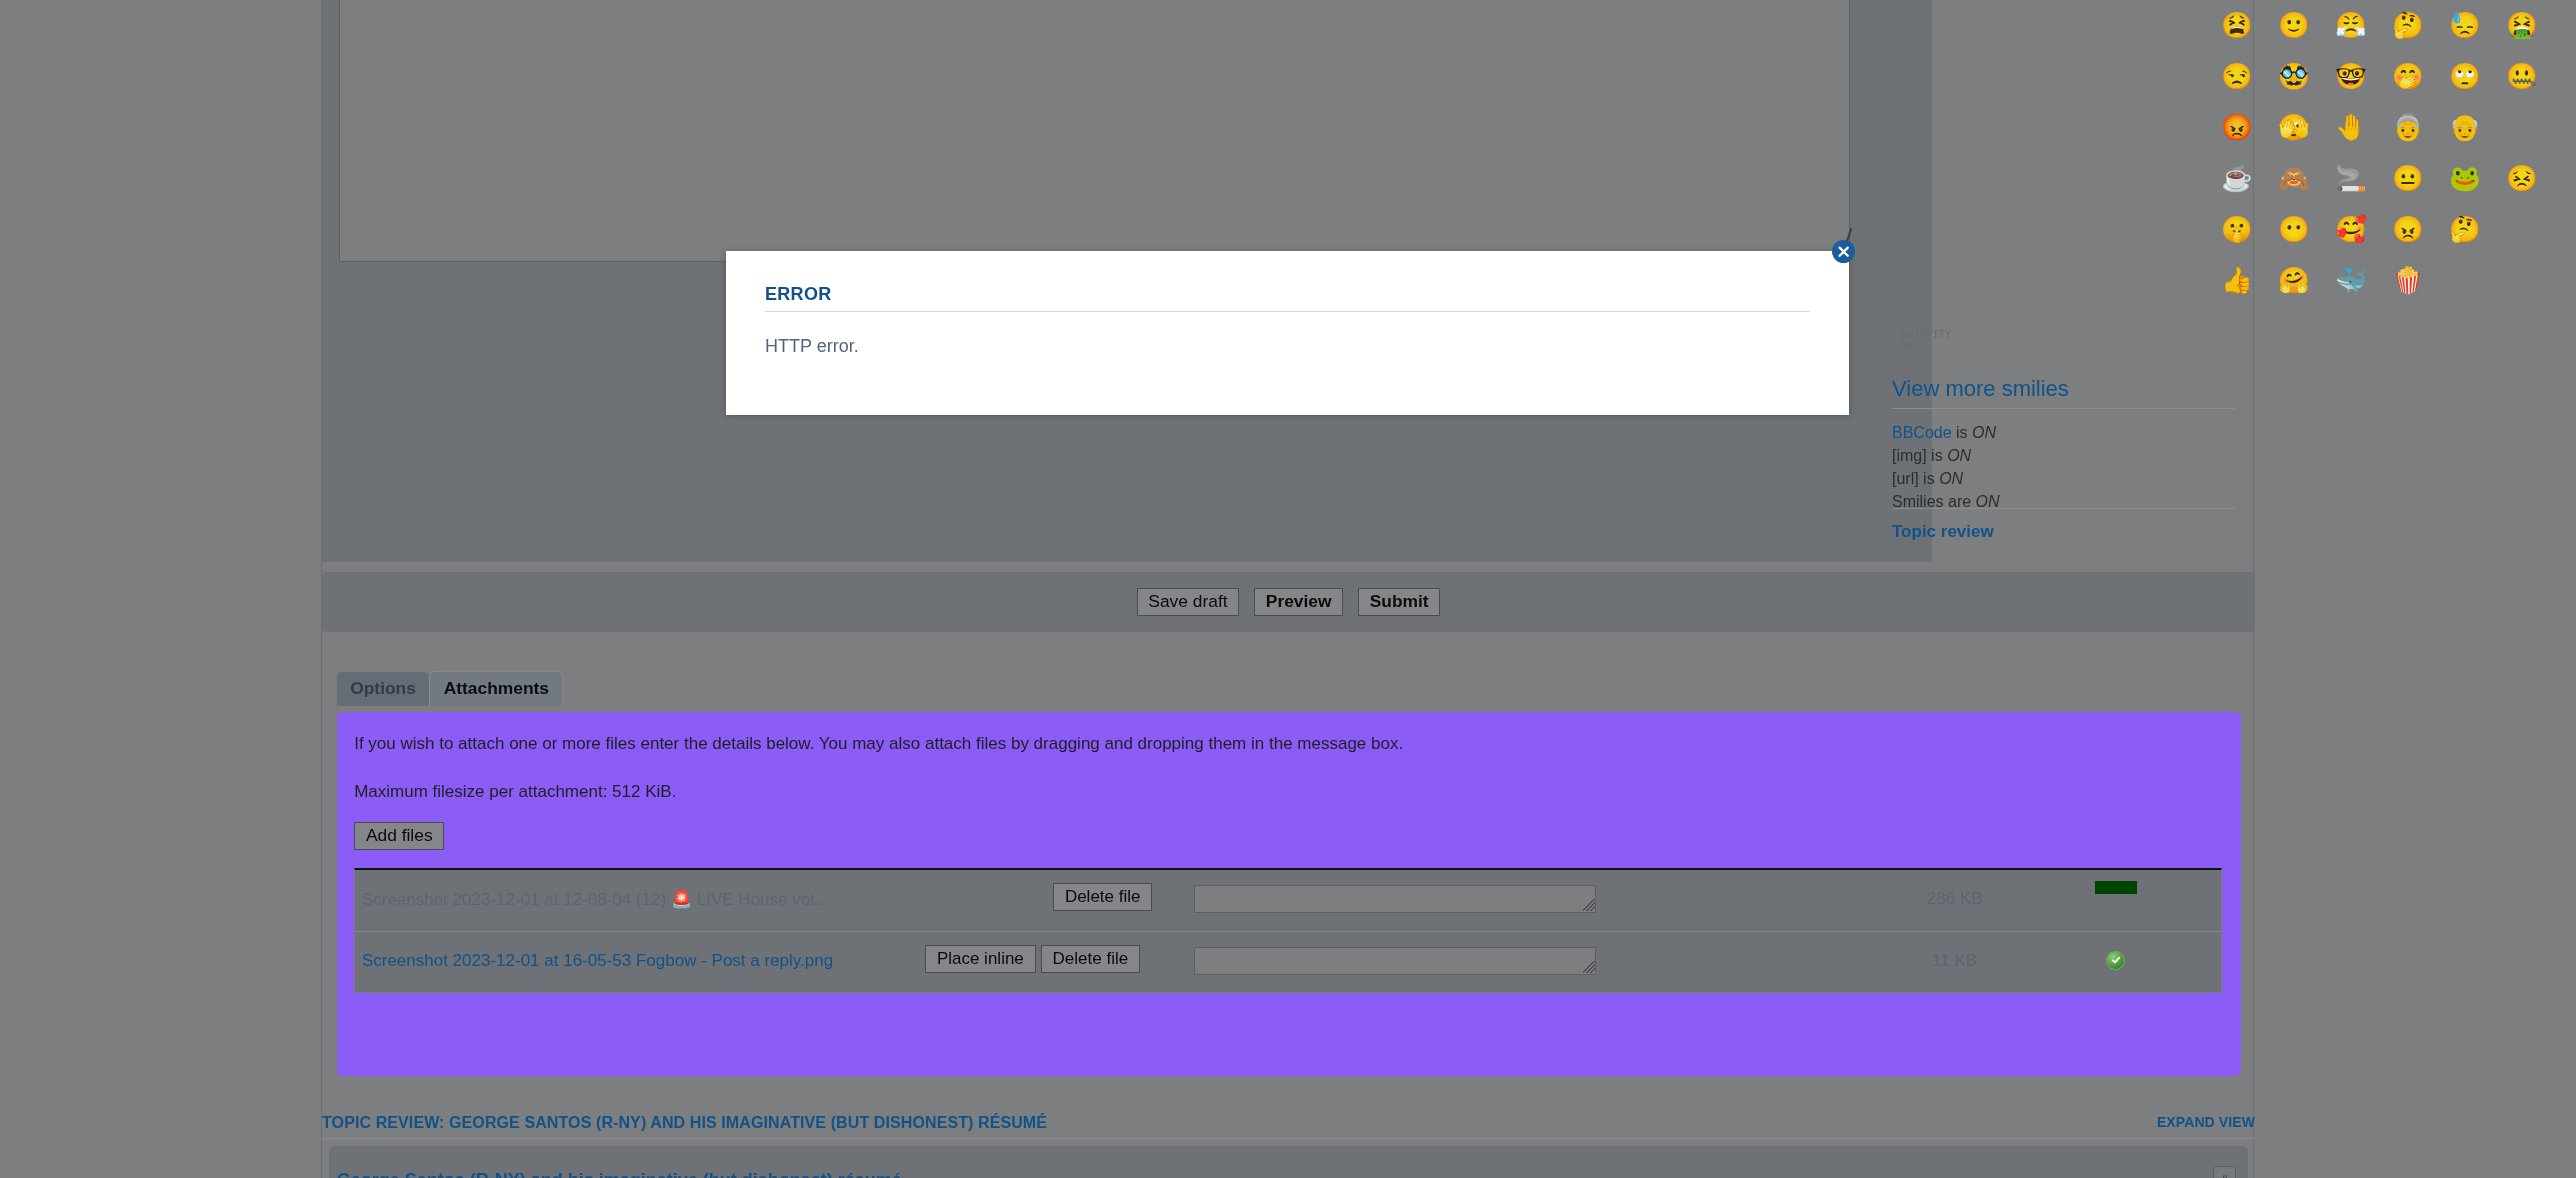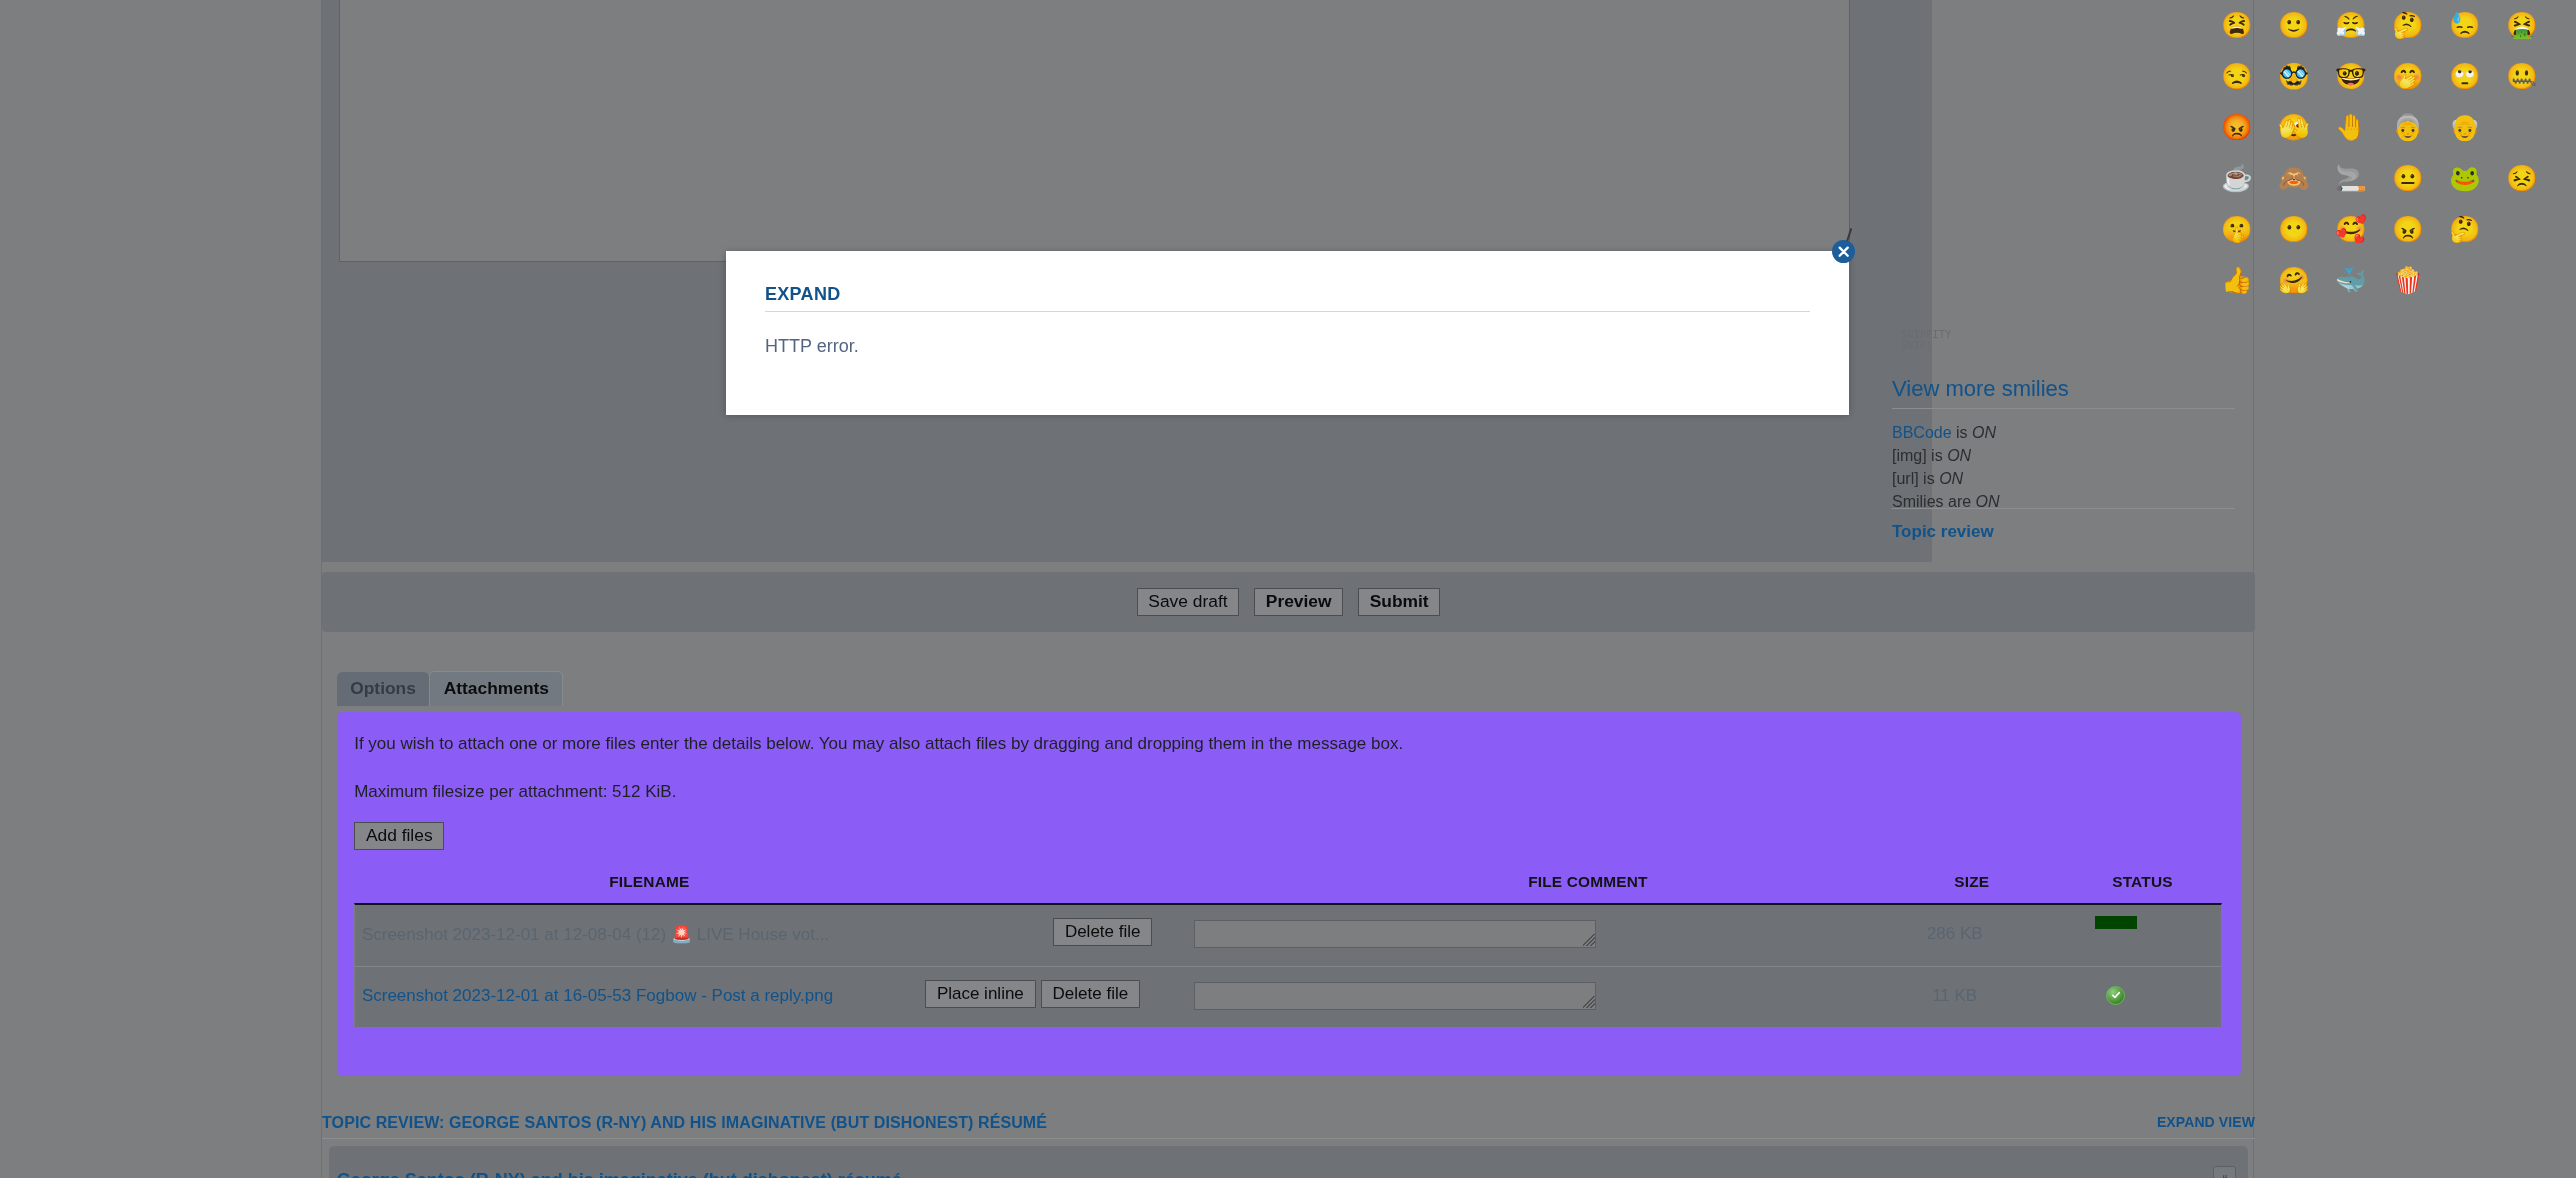--- a/index.html
+++ b/index.html
@@ -256,26 +256,20 @@
       <div class="tab inactive">Options</div>
       <div class="tab active">Attachments</div>
     </div>
 
     <div class="attach-panel">
       <div class="attach-line1">If you wish to attach one or more files enter the details below. You may also attach files by dragging and dropping them in the message box.</div>
       <div class="attach-line2">Maximum filesize per attachment: 512 KiB.</div>
       <button class="btn addfiles-btn">Add files</button>
 
       <div class="attach-table">
-        <div class="at-head">
-          <span style="left:255px;">FILENAME</span>
-          <span style="left:1174px;">FILE COMMENT</span>
-          <span style="left:1600px;">SIZE</span>
-          <span style="left:1758px;">STATUS</span>
-        </div>
         <div class="at-body" id="attach-rows">
             <div class="at-row">
               <div class="at-fname plain">Screenshot 2023-12-01 at 12-08-04 (12) 🚨 LIVE House vot...</div>
               <div class="at-actions" style="left: 698px;">
                 <button class="btn" style="font-size: 17px;">Delete file</button>
               </div>
               <div class="at-comment" style="left: 839px;">
                 <div class="grip"></div>
               </div>
               <div class="at-size" style="left: 1546px;">286 KB</div>
@@ -329,19 +323,19 @@
   <div class="sb-rule" style="left:1892px; top:508px; width:343px;"></div>
   <div class="topic-review-link">Topic review</div>
 
   <div class="modal-close-stem"></div>
   <div class="modal-close">
     <svg viewBox="0 0 20 20">
       <path d="M4 4 L16 16 M16 4 L4 16" stroke="#ffffff" stroke-width="3.4" stroke-linecap="round"></path>
     </svg>
   </div>
   <div class="modal">
-    <div class="modal-title">EXPAND</div>
+    <div class="modal-title">ERROR</div>
     <div class="modal-rule"></div>
     <div class="modal-body">HTTP error.</div>
   </div>
 
 </div>
 
 
 </body></html>

